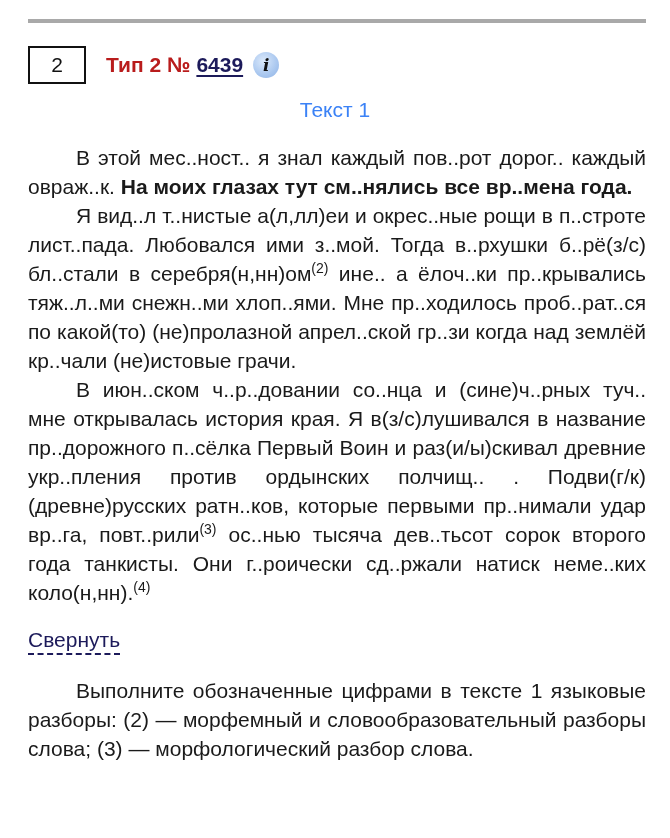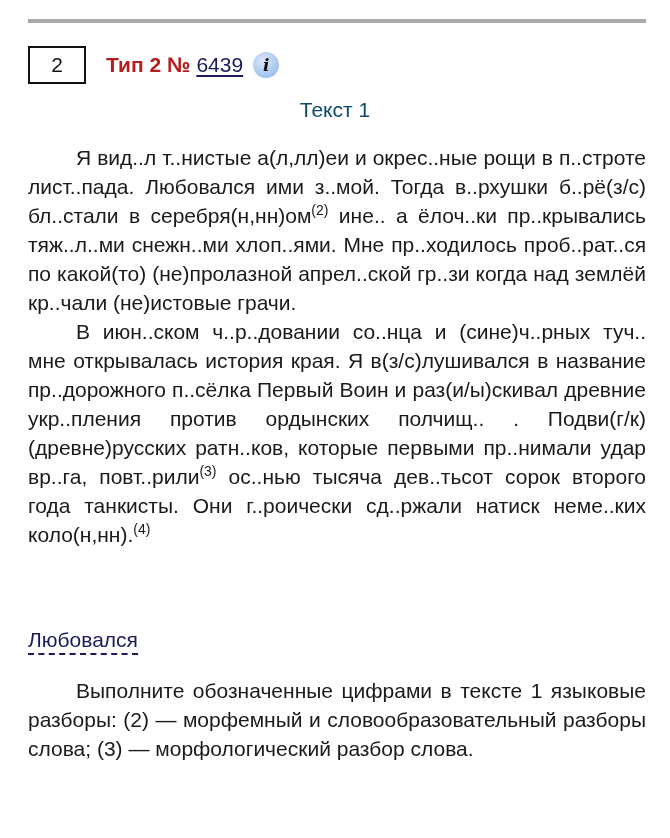--- a/index.html
+++ b/index.html
@@ -45,21 +45,21 @@
   .task-type {
     margin-left: 20px;
     font-size: 21px;
     font-weight: bold;
     color: #b91c1c;
     white-space: pre;
   }
   .task-link {
     margin-left: 6px;
     font-size: 21px;
-    font-weight: normal;
+    font-weight: bold;
     color: #1c1a5a;
     text-decoration: underline;
     text-decoration-thickness: 2px;
     text-underline-offset: 3px;
     cursor: pointer;
   }
   .info-icon {
     margin-left: 10px;
     width: 26px;
     height: 26px;
@@ -75,21 +75,21 @@
     color: #111;
     cursor: pointer;
   }
   .text-title {
     position: absolute;
     left: 0;
     width: 670px;
     top: 98px;
     text-align: center;
     font-size: 21px;
-    color: #0c4a6e;
+    color: #3b82f6;
   }
   .passage {
     position: absolute;
     left: 28px;
     top: 143px;
     width: 618px;
     font-size: 21px;
     line-height: 29px;
     text-align: justify;
     hyphens: manual;
@@ -138,19 +138,20 @@
     <span>2</span>
   </div>
   <span class="task-type">Тип 2 №</span>
   <a class="task-link">6439</a>
   <span class="info-icon">i</span>
 </div>
 
 <div class="text-title">Текст 1</div>
 
 <div class="passage">
+  <p><span>В этой мес..ност.. я знал каждый пов..рот дорог.. каждый овраж..к. </span><b>На моих глазах тут см..нялись все вр..мена года.</b></p>
   <p><span>Я вид..л т..нистые а(л,лл)еи и окрес..ные рощи в п..строте лист..пада. Любовался ими з..мой. Тогда в..рхушки б..рё(з/с) бл..стали в серебря(н,нн)ом</span><sup>(2)</sup><span> ине.. а ёлоч..ки пр..крывались тяж..л..ми снежн..ми хлоп..ями. Мне пр..ходилось проб..рат..ся по какой(то) (не)пролаз­ной апрел..ской гр..зи когда над землёй кр..чали (не)исто­вые грачи.</span></p>
   <p><span>В июн..ском ч..р..довании со..нца и (сине)ч..рных туч.. мне открывалась история края. Я в(з/с)лушивался в название пр..дорожного п..сёлка Первый Воин и раз(и/ы)скивал древние укр..пления против ордынских пол­чищ.. . Подви(г/к) (древне)русских ратн..ков, которые первыми пр..нимали удар вр..га, повт..рили</span><sup>(3)</sup><span> ос..нью ты­сяча дев..тьсот сорок второго года танкисты. Они г..рои­чески сд..ржали натиск неме..ких коло(н,нн).</span><sup>(4)</sup></p>
 </div>
 
-<a class="collapse-link">Любовался</a>
+<a class="collapse-link">Свернуть</a>
 
 <p class="task-instruction">Выполните обозначенные цифрами в тексте 1 языко­вые разборы: (2) — морфемный и словообразователь­ный разборы слова; (3) — морфологический разбор слова.</p>
 
 </body></html>

